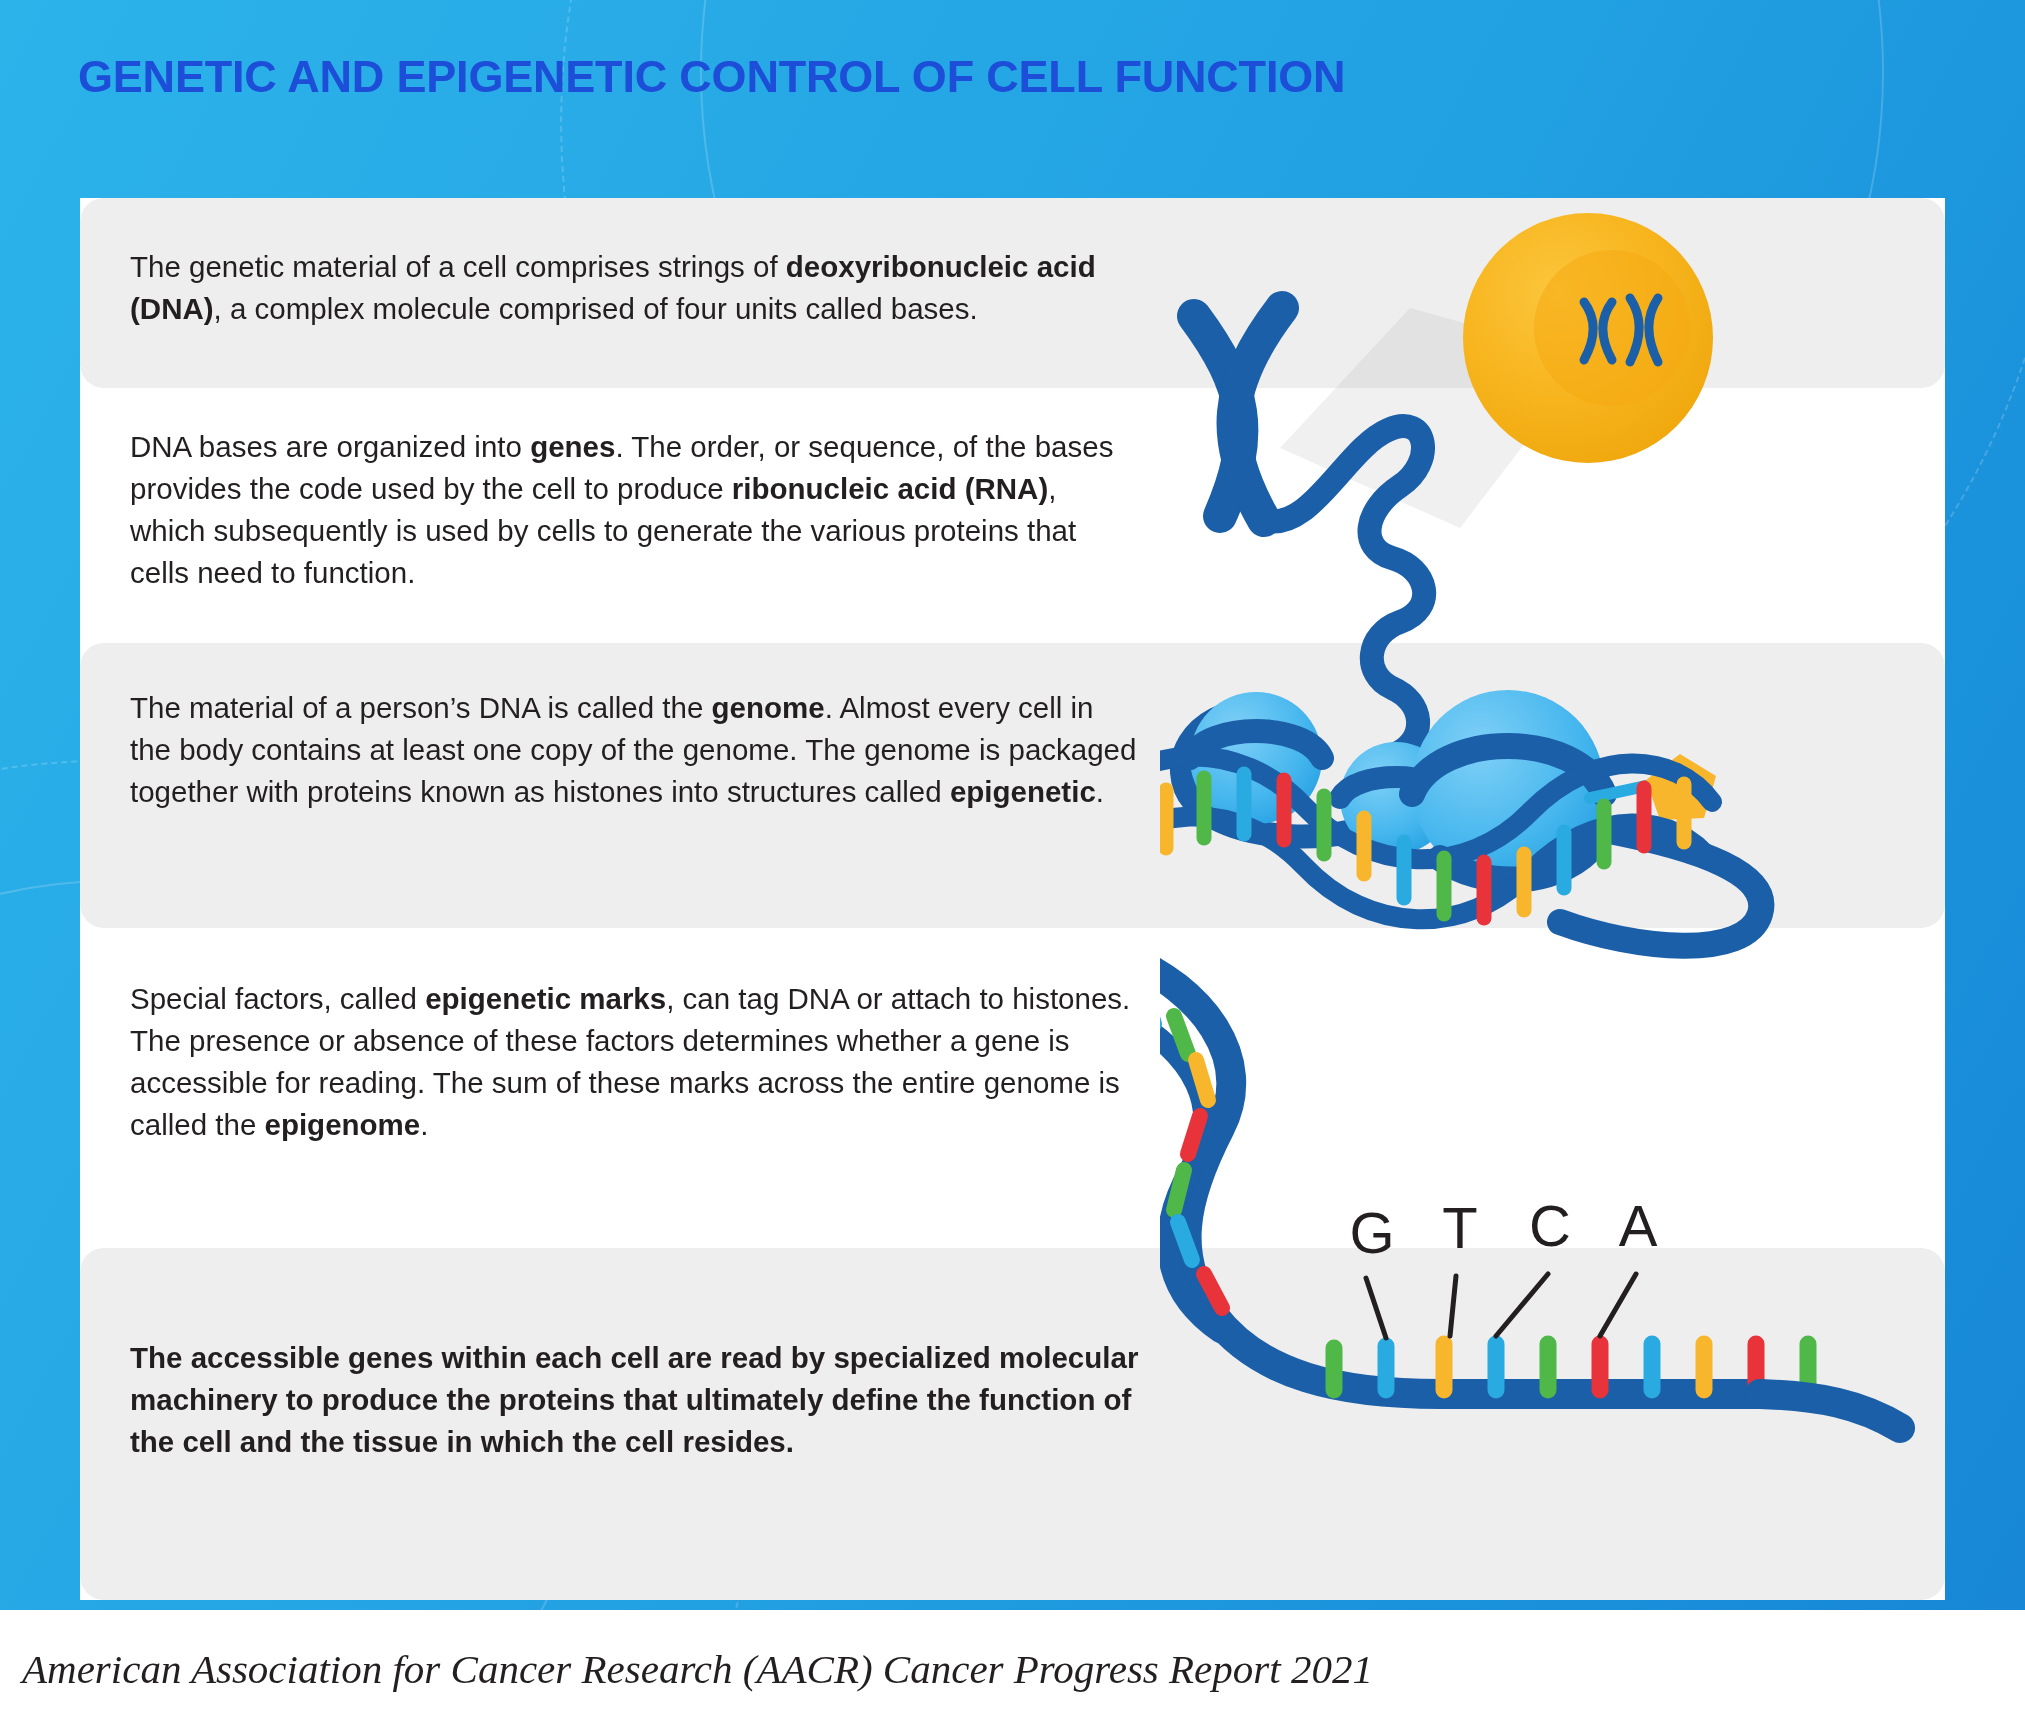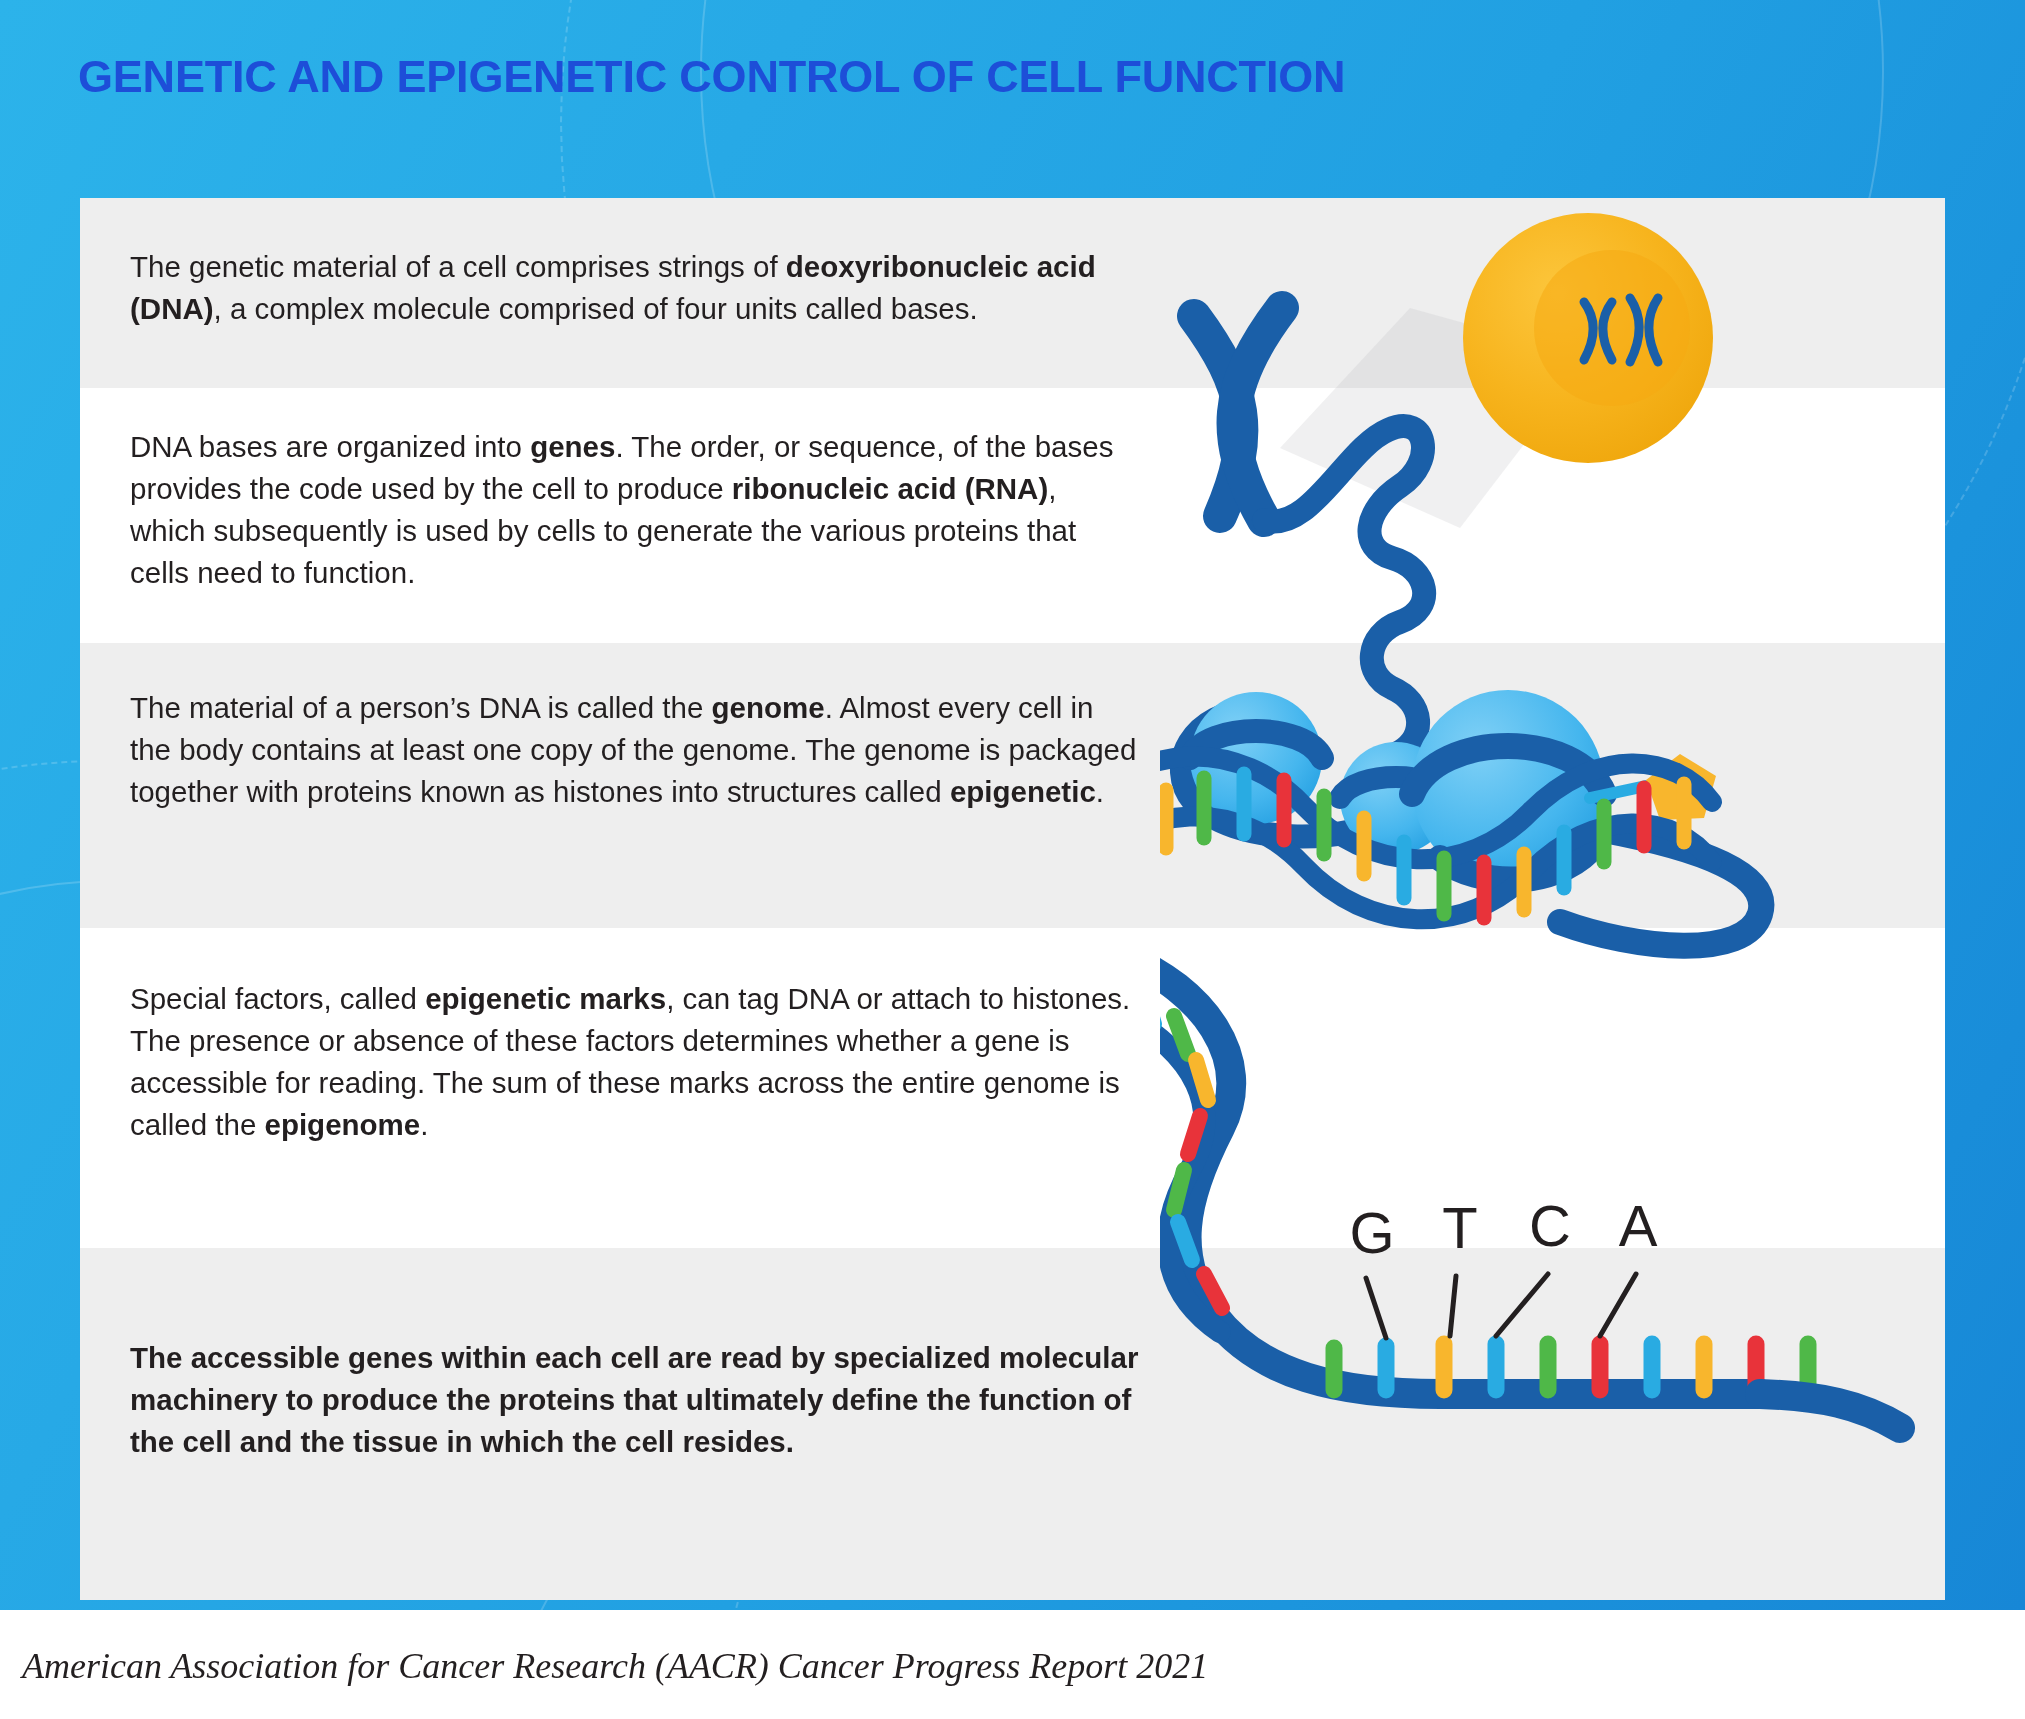--- a/index.html
+++ b/index.html
@@ -70,21 +70,21 @@
     left: 0; top: 0;
     width: 1865px;
     height: 1402px;
   }
   .row {
     position: absolute;
     left: 0;
     width: 1865px;
     box-sizing: border-box;
   }
-  .row.shade { background: #eeeeee; }
+  .row.shade { background: #eeeeee; border-radius: 24px; }
   .row.plain { background: #ffffff; }
 
   .rowtext {
     position: absolute;
     left: 50px;
     width: 1010px;
     color: #231f20;
     font-size: 29.5px;
     line-height: 1.42;
   }
@@ -101,21 +101,21 @@
     pointer-events: none;
   }
 
   
   .caption {
     position: absolute;
     left: 22px;
     top: 1645px;
     font-family: "Liberation Serif", serif;
     font-style: italic;
-    font-size: 36px;
+    font-size: 41px;
     color: #231f20;
     white-space: nowrap;
   }
 </style>
 </head>
 <body>
 
 <div class="figure">
 
   <div class="panel">

